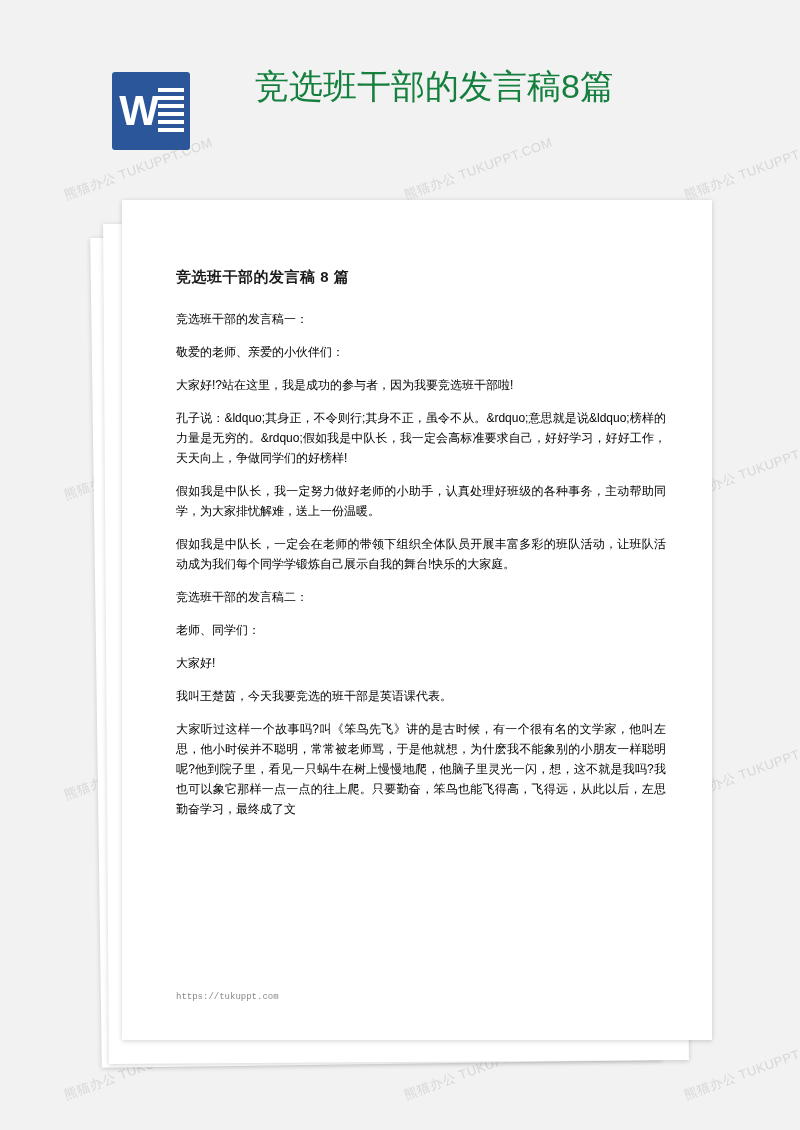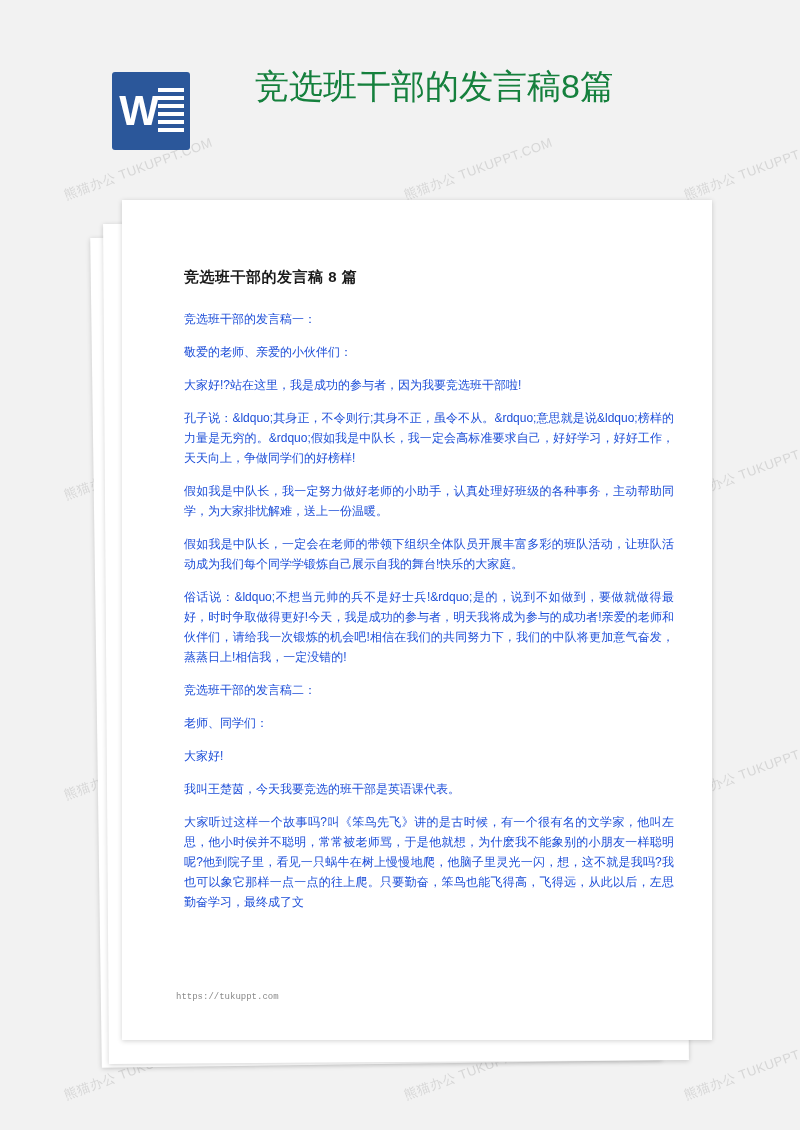--- a/index.html
+++ b/index.html
@@ -119,35 +119,35 @@
   .sheet.front {
     left: 26px;
     top: 0px;
     width: 590px;
     height: 840px;
   }
 
   
   .page-inner {
     position: absolute;
-    left: 62px;
+    left: 54px;
     top: 68px;
     width: 490px;
   }
   .page-heading {
     font-size: 15px;
     font-weight: bold;
     color: #1a1a1a;
     margin-bottom: 22px;
     letter-spacing: .5px;
   }
   .para {
     font-size: 12px;
     line-height: 20px;
-    color: #1d4ed8;
+    color: #000000;
     margin-bottom: 13px;
     text-align: justify;
     text-indent: 0;
   }
   .page-url {
     position: absolute;
     left: 54px;
     top: 792px;
     font-size: 9px;
     color: #8a8a8a;
@@ -171,21 +171,20 @@
   <div class="sheet front">
     <div class="page-inner">
       <div class="page-heading">竞选班干部的发言稿 8 篇</div>
 
       <div class="para">竞选班干部的发言稿一：</div>
       <div class="para">敬爱的老师、亲爱的小伙伴们：</div>
       <div class="para">大家好!?站在这里，我是成功的参与者，因为我要竞选班干部啦!</div>
       <div class="para">孔子说：&amp;ldquo;其身正，不令则行;其身不正，虽令不从。&amp;rdquo;意思就是说&amp;ldquo;榜样的力量是无穷的。&amp;rdquo;假如我是中队长，我一定会高标准要求自己，好好学习，好好工作，天天向上，争做同学们的好榜样!</div>
       <div class="para">假如我是中队长，我一定努力做好老师的小助手，认真处理好班级的各种事务，主动帮助同学，为大家排忧解难，送上一份温暖。</div>
       <div class="para">假如我是中队长，一定会在老师的带领下组织全体队员开展丰富多彩的班队活动，让班队活动成为我们每个同学学锻炼自己展示自我的舞台!快乐的大家庭。</div>
-      <div class="para">俗话说：&amp;ldquo;不想当元帅的兵不是好士兵!&amp;rdquo;是的，说到不如做到，要做就做得最好，时时争取做得更好!今天，我是成功的参与者，明天我将成为参与的成功者!亲爱的老师和伙伴们，请给我一次锻炼的机会吧!相信在我们的共同努力下，我们的中队将更加意气奋发，蒸蒸日上!相信我，一定没错的!</div>
       <div class="para">竞选班干部的发言稿二：</div>
       <div class="para">老师、同学们：</div>
       <div class="para">大家好!</div>
       <div class="para">我叫王楚茵，今天我要竞选的班干部是英语课代表。</div>
       <div class="para">大家听过这样一个故事吗?叫《笨鸟先飞》讲的是古时候，有一个很有名的文学家，他叫左思，他小时侯并不聪明，常常被老师骂，于是他就想，为什麽我不能象别的小朋友一样聪明呢?他到院子里，看见一只蜗牛在树上慢慢地爬，他脑子里灵光一闪，想，这不就是我吗?我也可以象它那样一点一点的往上爬。只要勤奋，笨鸟也能飞得高，飞得远，从此以后，左思勤奋学习，最终成了文</div>
     </div>
     <div class="page-url">https://tukuppt.com</div>
   </div>
 </div>
 

